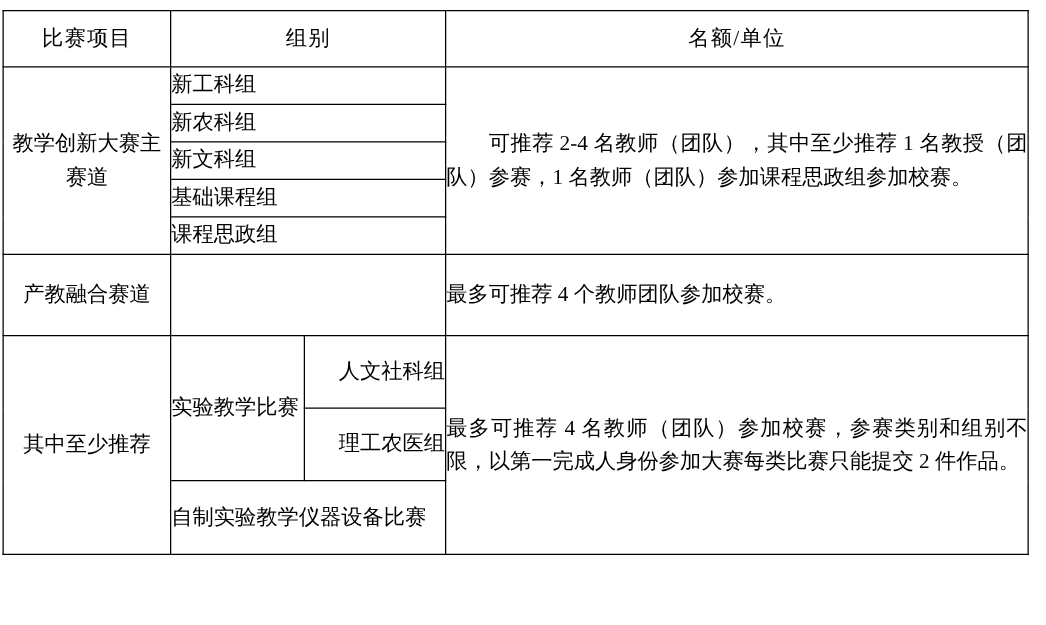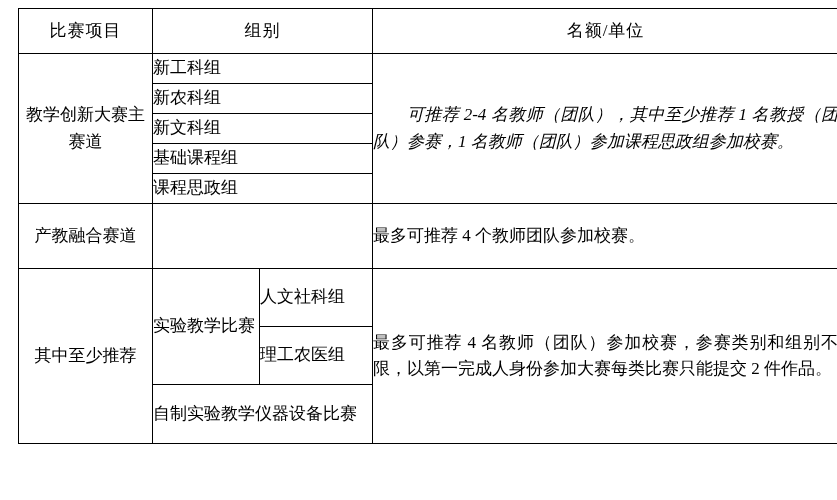--- a/index.html
+++ b/index.html
@@ -12,21 +12,21 @@
     height: 500px;
     font-family: "Liberation Serif", "DejaVu Serif", serif;
     color: #000000;
     overflow: hidden;
   }
   .page {
     width: 837px;
     height: 500px;
     position: relative;
     box-sizing: border-box;
-    padding: 8px 8px 0 18px;
+    padding: 8px 8px 0 2px;
   }
   table.tbl {
     border-collapse: collapse;
     width: 820px;
     table-layout: fixed;
   }
   table.tbl td, table.tbl th {
     border: 1px solid #000000;
     padding: 0;
     vertical-align: middle;
@@ -44,40 +44,39 @@
   .desc {
     padding: 6px 12px 6px 14px;
     text-align: justify;
     text-justify: inter-ideograph;
     font-size: 17px;
     line-height: 1.85;
   }
   .desc .indent {
     display: block;
     text-indent: 2em;
-    font-style: italic;
   }
   .rowlabel {
     text-align: center;
     padding: 4px 10px;
     font-size: 17px;
     line-height: 1.9;
   }
   .grp-item {
     height: 29px;
     font-size: 17px;
   }
   .sub-left {
     text-align: left;
     font-size: 17px;
     line-height: 1.6;
     padding: 4px 6px;
   }
   .sub-right {
-    text-align: left;
+    text-align: right;
     font-size: 17px;
     line-height: 1.6;
     padding: 4px 6px;
   }
 </style>
 </head>
 <body>
 
 <div class="page">
   <table class="tbl">

